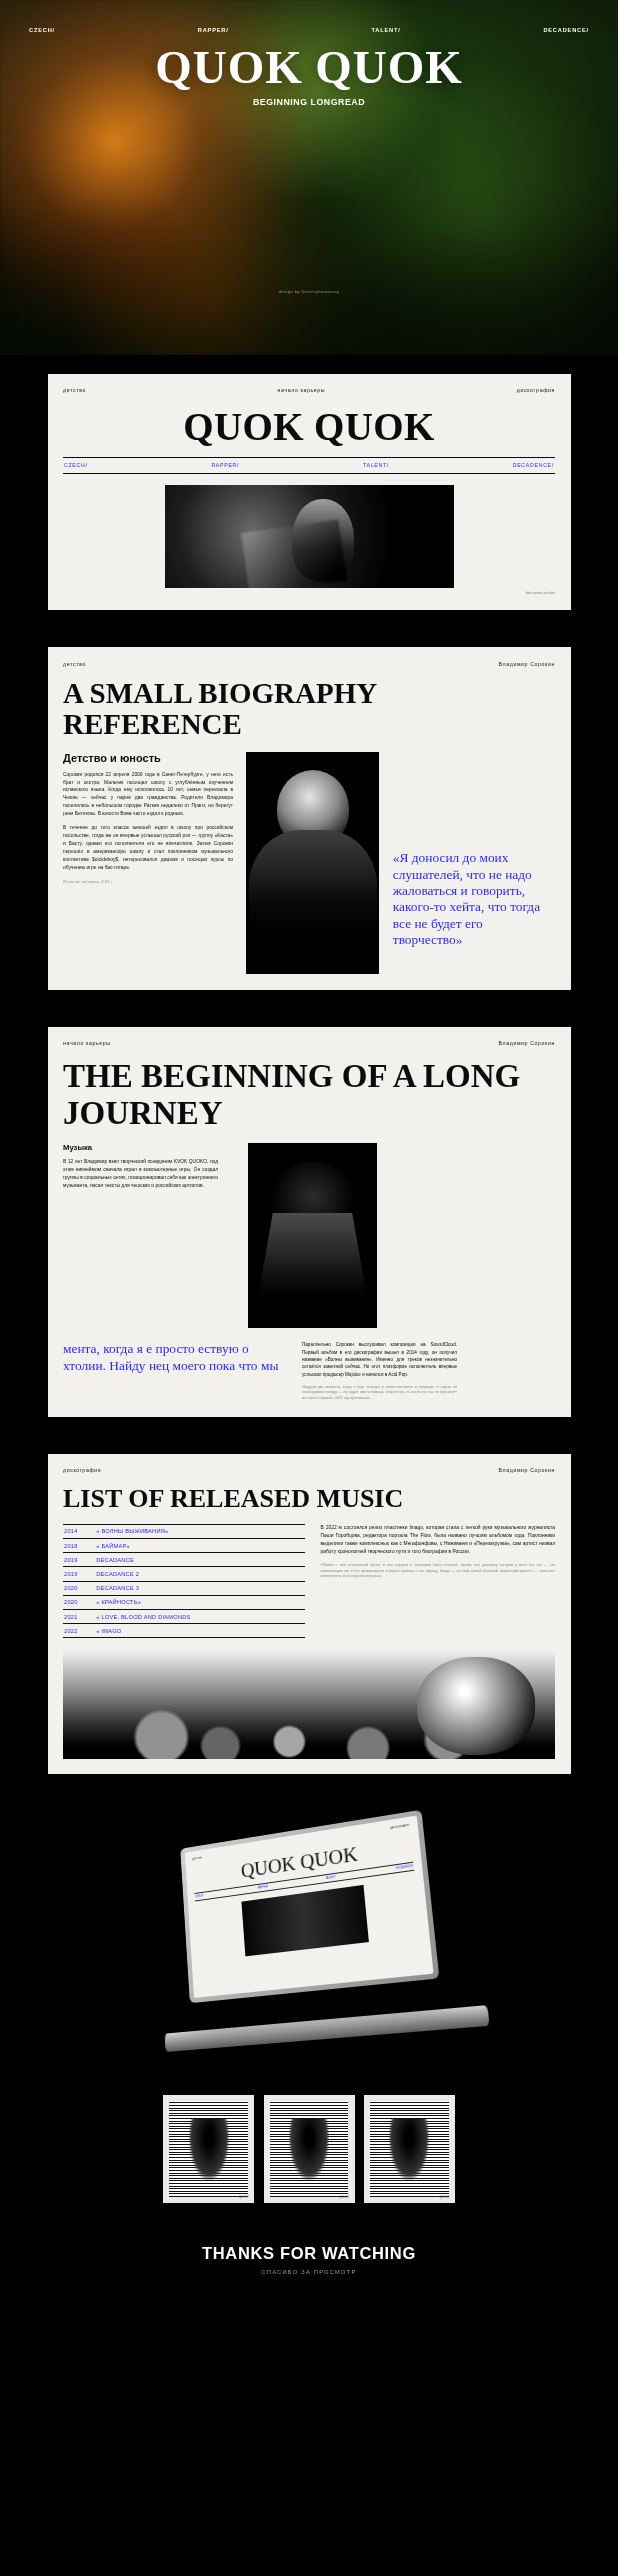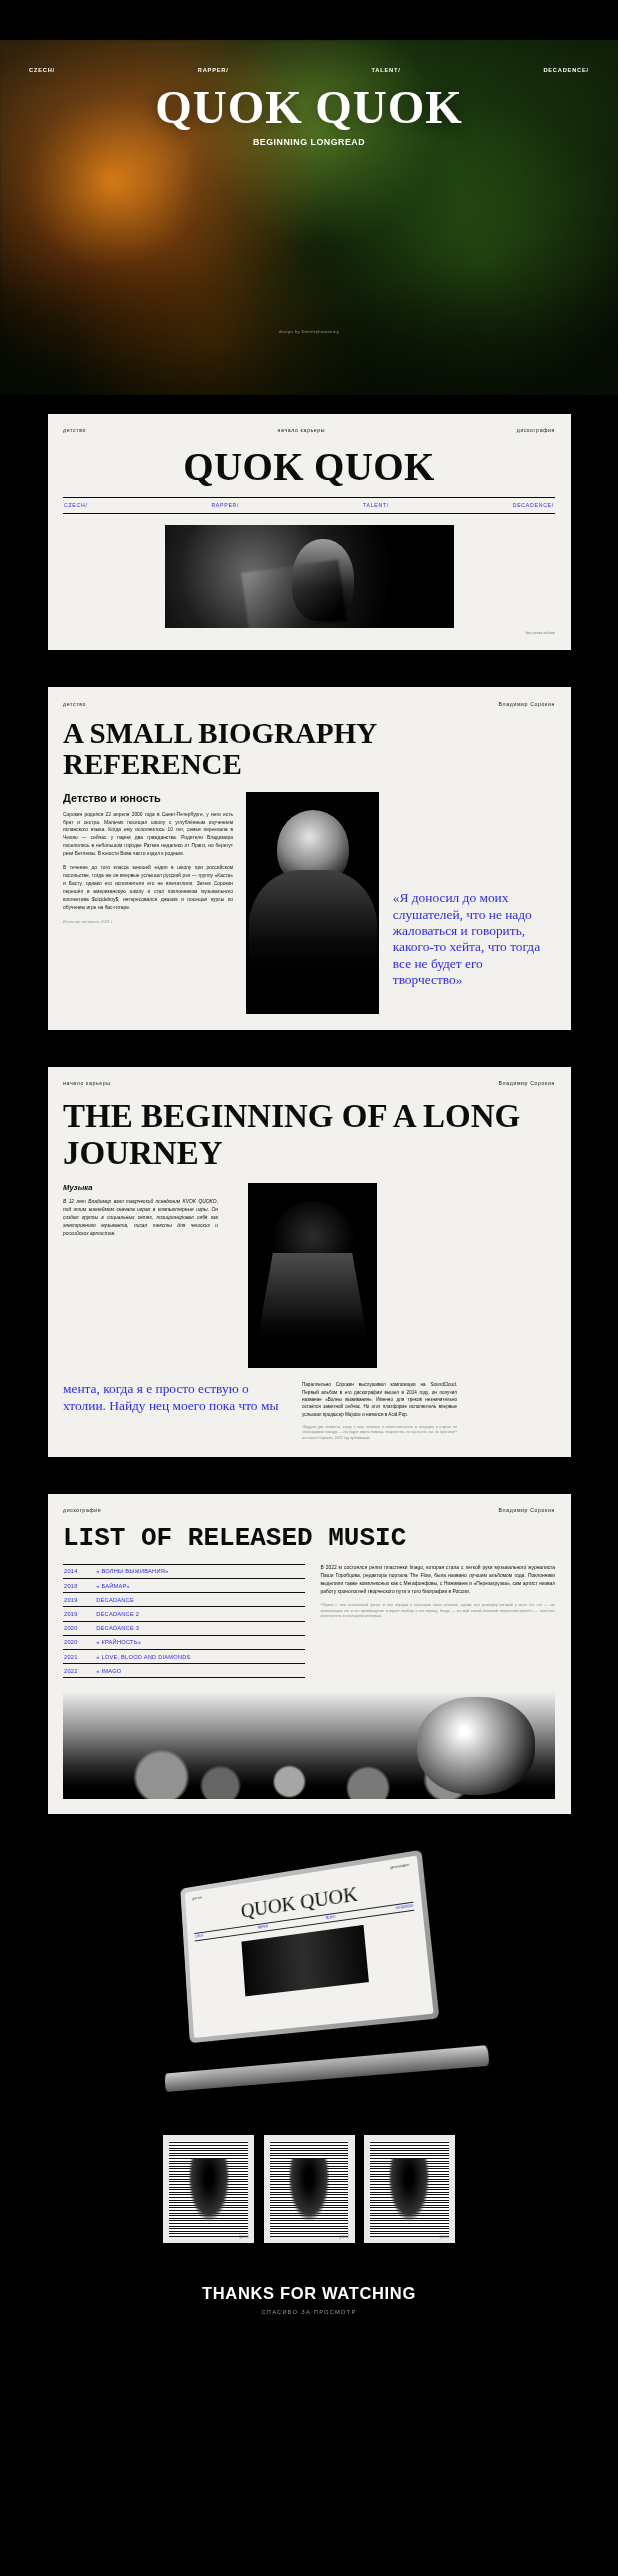--- a/index.html
+++ b/index.html
@@ -3,21 +3,21 @@
 <meta charset="utf-8">
 <style>
   * { box-sizing: border-box; margin: 0; padding: 0; }
   html, body {
     width: 618px;
     background: #000;
     font-family: "Liberation Sans", sans-serif;
   }
   body { overflow-x: hidden; }
 
-  .page { width: 562px; background: #000; margin-top: 40px; }
+  .page { width: 562px; background: #000; }
 
   
   .hero {
     position: relative;
     width: 618px;
     height: 355px;
     overflow: hidden;
     background: #0b1a07;
   }
   .hero-bg {
@@ -173,21 +173,21 @@
     color: #2b2bf5;
     font-size: 13.4px; line-height: 1.22;
     margin-top: 98px;
   }
 
   
   .s4-head {
     font-family: "Liberation Serif", serif;
     font-size: 33px; line-height: 1.12; margin: 3.1px 0 11.3px;
   }
-  .s4-grid { display: flex; gap: 30px; font-style: italic; }
+  .s4-grid { display: flex; gap: 30px; }
   .s4-left { width: 155px; }
   .s4-left h4 { font-size: 7.7px; margin-bottom: 6.2px; }
   .s4-left p { font-size: 4.9px; line-height: 1.62; text-align: justify; margin-bottom: 5.2px; }
   .s4-mid { width: 129px; }
   .ph-hoodie {
     width: 129px; height: 185px; background: #0c0c0c; position: relative; overflow: hidden;
     filter: grayscale(1) contrast(1.2);
   }
   .ph-hoodie::before {
     content: "";
@@ -211,21 +211,21 @@
   .s4-bigblue {
     font-family: "Liberation Serif", serif;
     color: #2b2bf5; font-size: 13.4px; line-height: 1.25; width: 216px;
   }
   .s4-bodyright { width: 155px; }
   .s4-bodyright p { font-size: 4.6px; line-height: 1.6; text-align: justify; }
   .s4-bodyright .tiny { font-size: 3.6px; color: #8a8a8a; margin-top: 7.2px; line-height: 1.5; }
 
   
   .s5-head {
-    font-family: Liberation Mono, monospace;
+    font-family: Liberation Serif, serif;
     font-size: 26px; line-height: 1.12; margin: 2.1px 0 10.3px;
   }
   .s5-grid { display: flex; gap: 15.5px; }
   .s5-left { width: 242px; }
   .rel-list { border-top: 0.5px solid #111; }
   .rel-row {
     display: flex; gap: 8.2px;
     border-bottom: 0.5px solid #111;
     padding: 3.6px 1px;
     font-size: 5.7px; letter-spacing: .04em;

